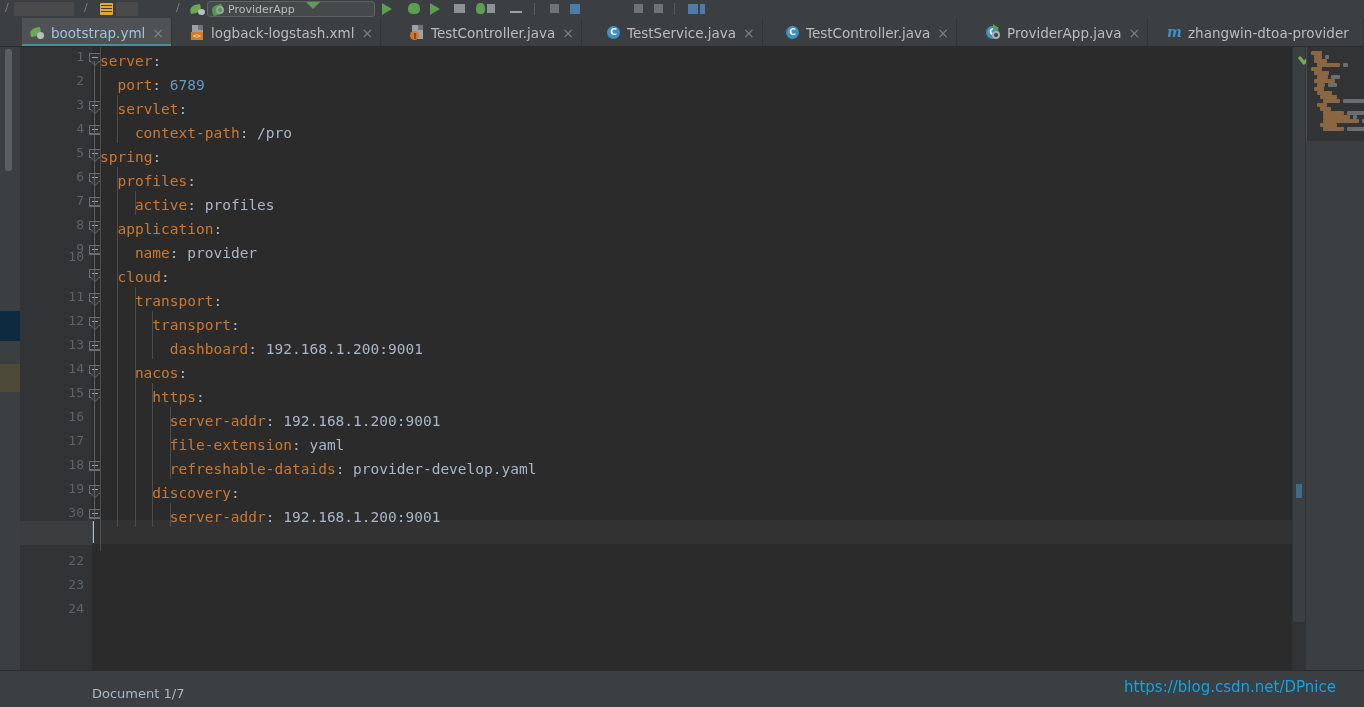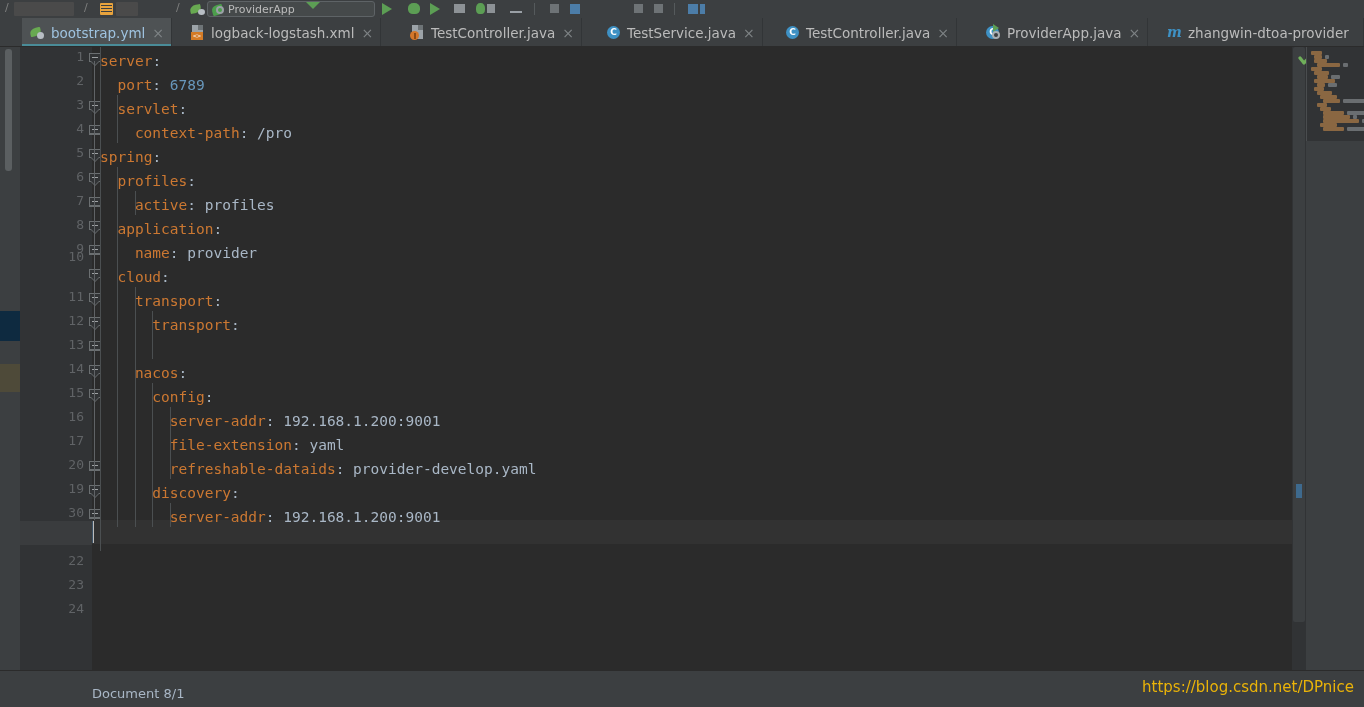--- a/index.html
+++ b/index.html
@@ -143,21 +143,21 @@
   .mm-panel { position:absolute; left:0; top:0; width:58px; height:94px; background:#313335; border-left:1px solid #4A4D4F; }
   .mmline { position:absolute; height:4px; border-radius:1px; }
   .mm-k { background:#8A6742; }
   .mm-v { background:#6A6E71; }
 
   
   .leftlabels { position:absolute; left:0; top:641px; width:20px; height:66px; background:#3C3F41; }
   .bottomstrip { position:absolute; left:0; top:670px; width:1364px; height:37px; background:#3C3F41;
     border-top:1px solid #2B2B2B; }
   .statusline { position:absolute; left:92px; top:686px; color:#A9B7C6; font-size:13px; }
-  .watermark { position:absolute; right:10px; top:678px; color:#eab308; font-size:15px;
+  .watermark { position:absolute; right:28px; top:678px; color:#0ea5e9; font-size:15px;
     font-family:"DejaVu Sans", sans-serif; }
   .divider-v { position:absolute; left:92px; top:641px; width:1px; height:29px; background:#2B2B2B; }
 </style>
 </head>
 <body>
 
 <div id="app">
 
   <div class="toolbar">
     <div class="tb-crumbs">
@@ -285,21 +285,21 @@
         <div class="lnum" style="top: 170px;">8</div>
         <div class="lnum" style="top: 194px;">9</div>
         <div class="lnum" style="top: 202px;">10</div>
         <div class="lnum" style="top: 242px;">11</div>
         <div class="lnum" style="top: 266px;">12</div>
         <div class="lnum" style="top: 290px;">13</div>
         <div class="lnum" style="top: 314px;">14</div>
         <div class="lnum" style="top: 338px;">15</div>
         <div class="lnum" style="top: 362px;">16</div>
         <div class="lnum" style="top: 386px;">17</div>
-        <div class="lnum" style="top: 410px;">20</div>
+        <div class="lnum" style="top: 410px;">18</div>
         <div class="lnum" style="top: 434px;">19</div>
         <div class="lnum" style="top: 458px;">30</div>
         <div class="lnum" style="top: 482px;">21</div>
         <div class="lnum" style="top: 506px;">22</div>
         <div class="lnum" style="top: 530px;">23</div>
         <div class="lnum" style="top: 554px;">24</div>
       </div>
     <div class="curline-gutter" style="top:474px;"></div>
 
     <div class="foldcol">
@@ -411,22 +411,23 @@
         <div class="codeline" style="top: 50px; left: 25.44px;"><span class="k">servlet</span><span class="p">:</span></div>
         <div class="codeline" style="top: 74px; left: 42.88px;"><span class="k">context-path</span><span class="p">:</span><span class="v"> /pro</span></div>
         <div class="codeline" style="top: 98px; left: 8px;"><span class="k">spring</span><span class="p">:</span></div>
         <div class="codeline" style="top: 122px; left: 25.44px;"><span class="k">profiles</span><span class="p">:</span></div>
         <div class="codeline" style="top: 146px; left: 42.88px;"><span class="k">active</span><span class="p">:</span><span class="v"> profiles</span></div>
         <div class="codeline" style="top: 170px; left: 25.44px;"><span class="k">application</span><span class="p">:</span></div>
         <div class="codeline" style="top: 194px; left: 42.88px;"><span class="k">name</span><span class="p">:</span><span class="v"> provider</span></div>
         <div class="codeline" style="top: 218px; left: 25.44px;"><span class="k">cloud</span><span class="p">:</span></div>
         <div class="codeline" style="top: 242px; left: 42.88px;"><span class="k">transport</span><span class="p">:</span></div>
         <div class="codeline" style="top: 266px; left: 60.32px;"><span class="k">transport</span><span class="p">:</span></div>
+        <div class="codeline" style="top: 290px; left: 77.76px;"><span class="k">dashboard</span><span class="p">:</span><span class="v"> 192.168.1.200:9001</span></div>
         <div class="codeline" style="top: 314px; left: 42.88px;"><span class="k">nacos</span><span class="p">:</span></div>
-        <div class="codeline" style="top: 338px; left: 60.32px;"><span class="k">config</span><span class="p">:</span></div>
+        <div class="codeline" style="top: 338px; left: 60.32px;"><span class="k">https</span><span class="p">:</span></div>
         <div class="codeline" style="top: 362px; left: 77.76px;"><span class="k">server-addr</span><span class="p">:</span><span class="v"> 192.168.1.200:9001</span></div>
         <div class="codeline" style="top: 410px; left: 77.76px;"><span class="k">refreshable-dataids</span><span class="p">:</span><span class="v"> provider-develop.yaml</span></div>
         <div class="codeline" style="top: 386px; left: 77.76px;"><span class="k">file-extension</span><span class="p">:</span><span class="v"> yaml</span></div>
         <div class="codeline" style="top: 434px; left: 60.32px;"><span class="k">discovery</span><span class="p">:</span></div>
         <div class="codeline" style="top: 458px; left: 77.76px;"><span class="k">server-addr</span><span class="p">:</span><span class="v"> 192.168.1.200:9001</span></div>
         <div class="indent-guide" style="left: 8px; top: 0px; height: 504px;"></div>
         <div class="indent-guide" style="left: 25.44px; top: 48px; height: 48px;"></div>
         <div class="indent-guide" style="left: 25.44px; top: 120px; height: 360px;"></div>
         <div class="indent-guide" style="left: 42.88px; top: 144px; height: 24px;"></div>
         <div class="indent-guide" style="left: 42.88px; top: 240px; height: 240px;"></div>
@@ -479,16 +480,16 @@
     </div>
   </div>
 
   <div class="divider-v"></div>
   <div class="leftlabels">
     
     
   </div>
 
   <div class="bottomstrip"></div>
-  <div class="statusline">Document 8/1</div>
+  <div class="statusline">Document 1/7</div>
   <div class="watermark">https://blog.csdn.net/DPnice</div>
 
 </div>
 
 </body></html>

